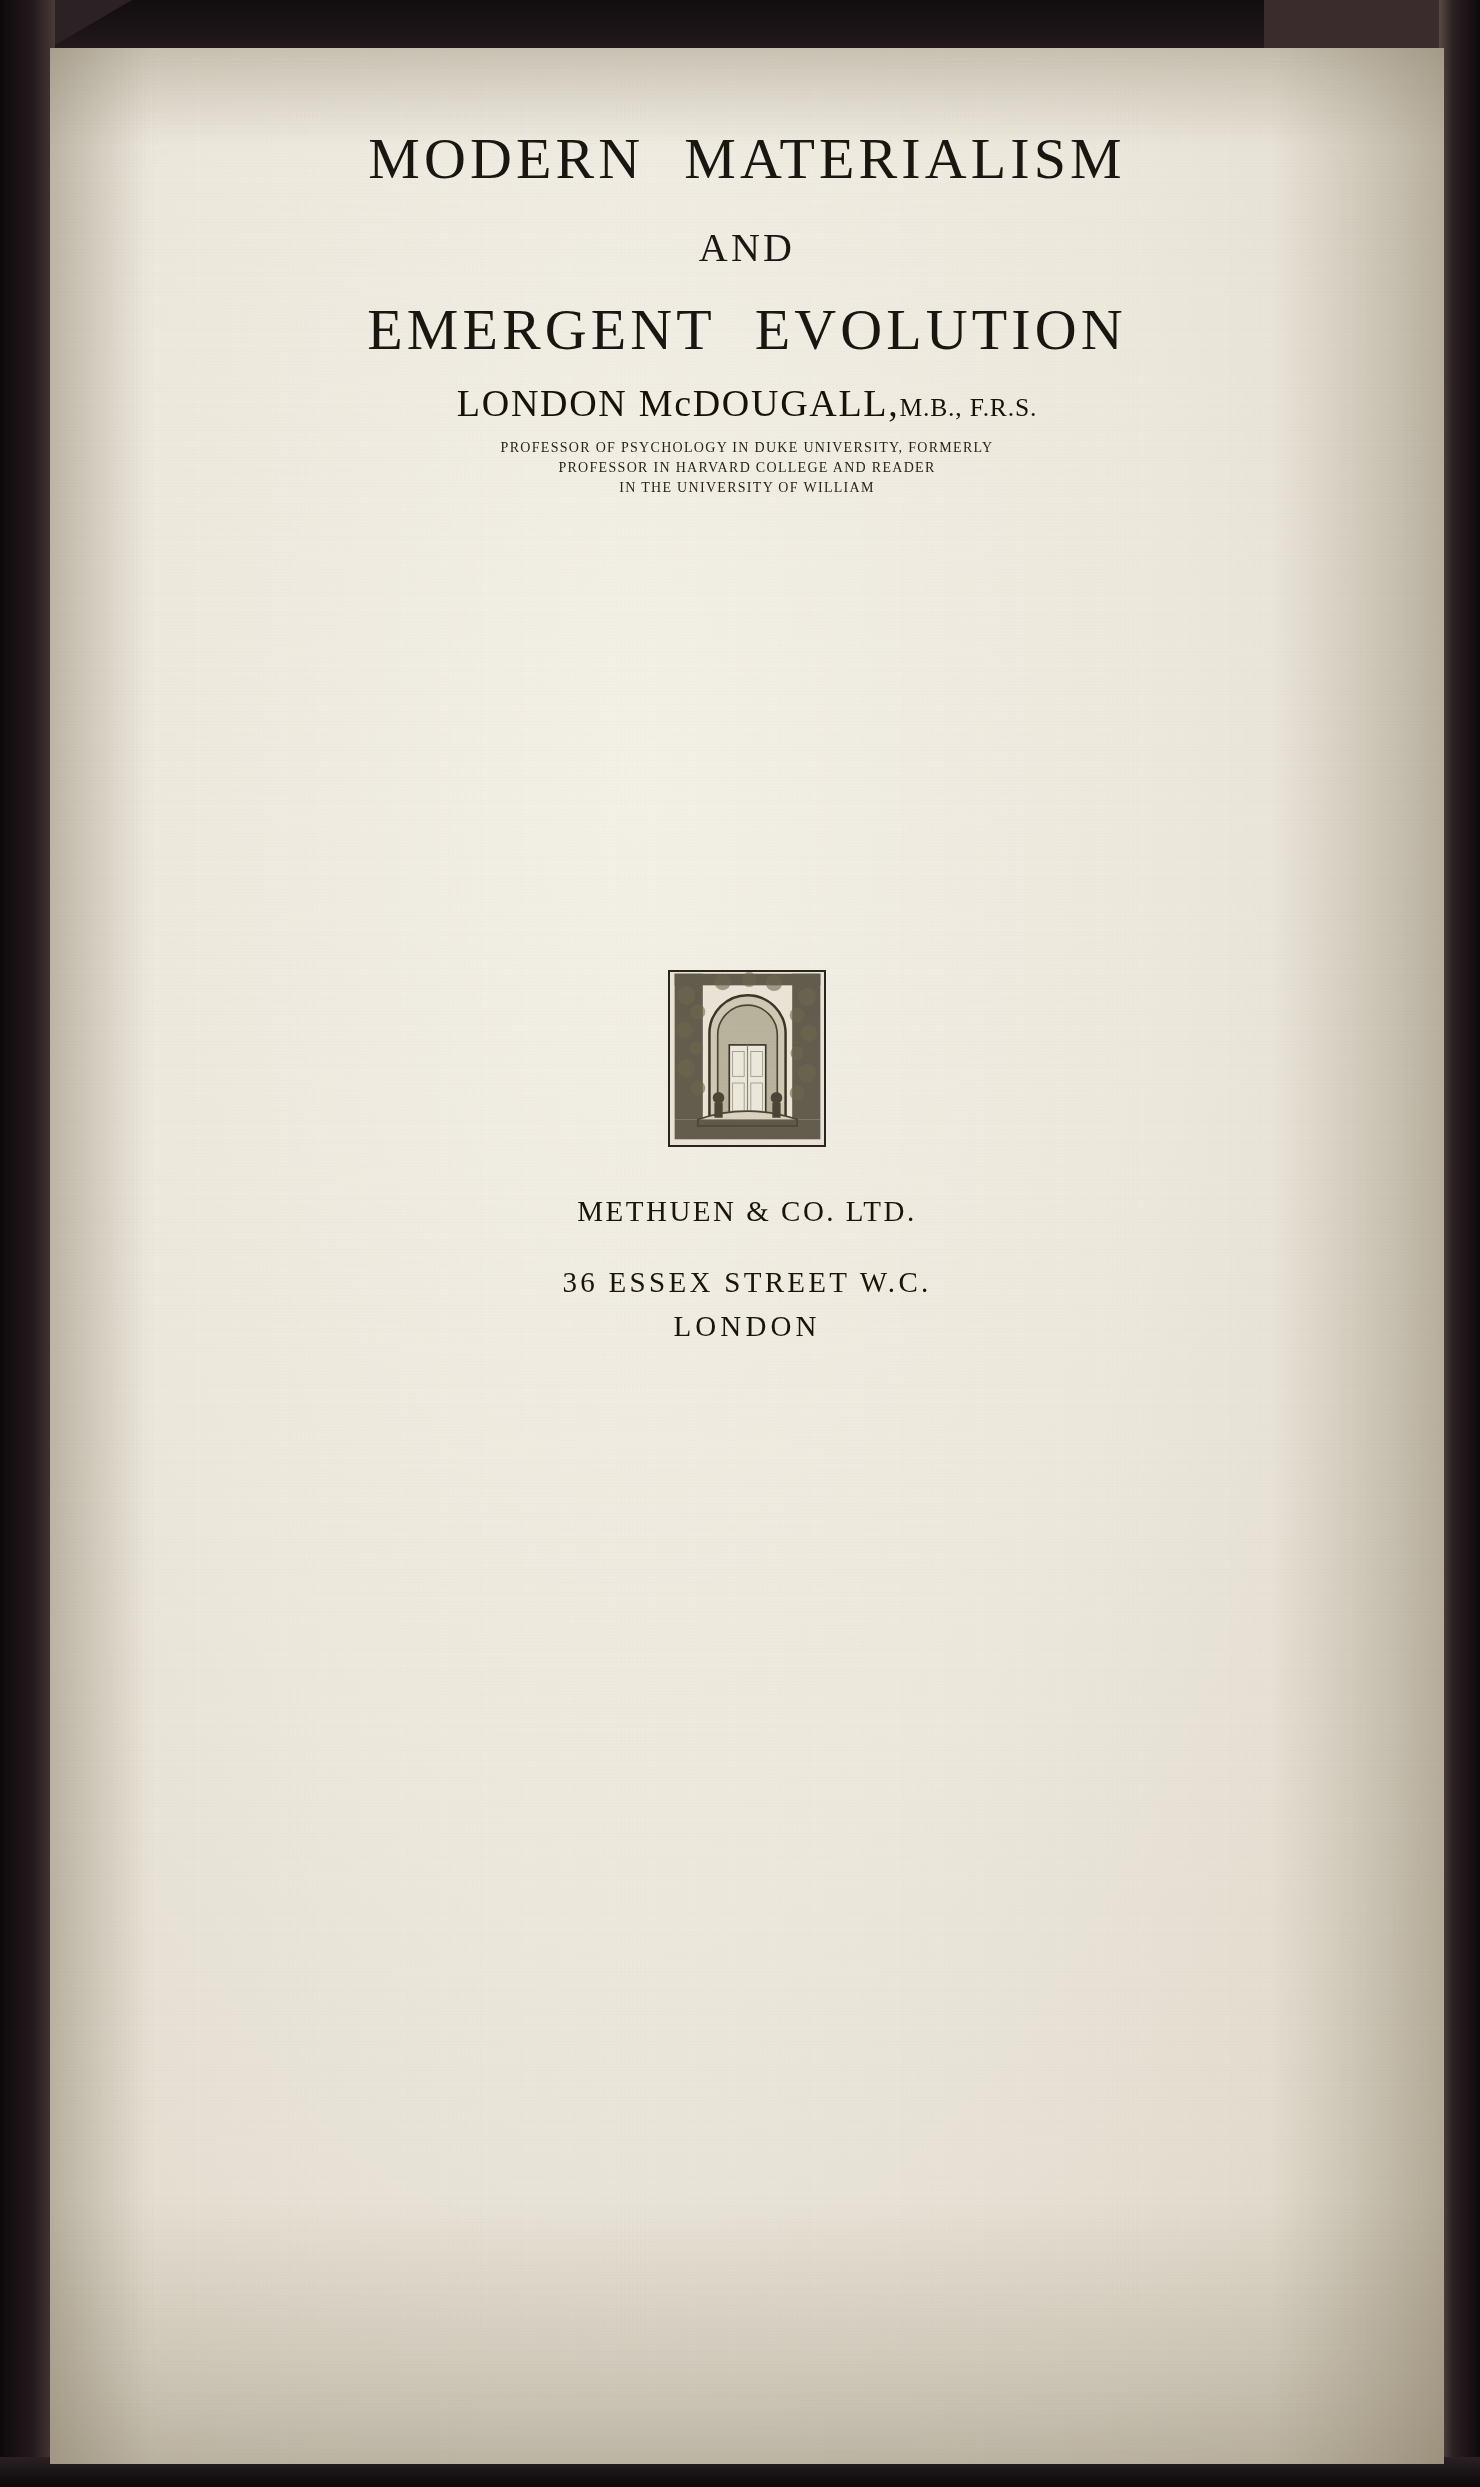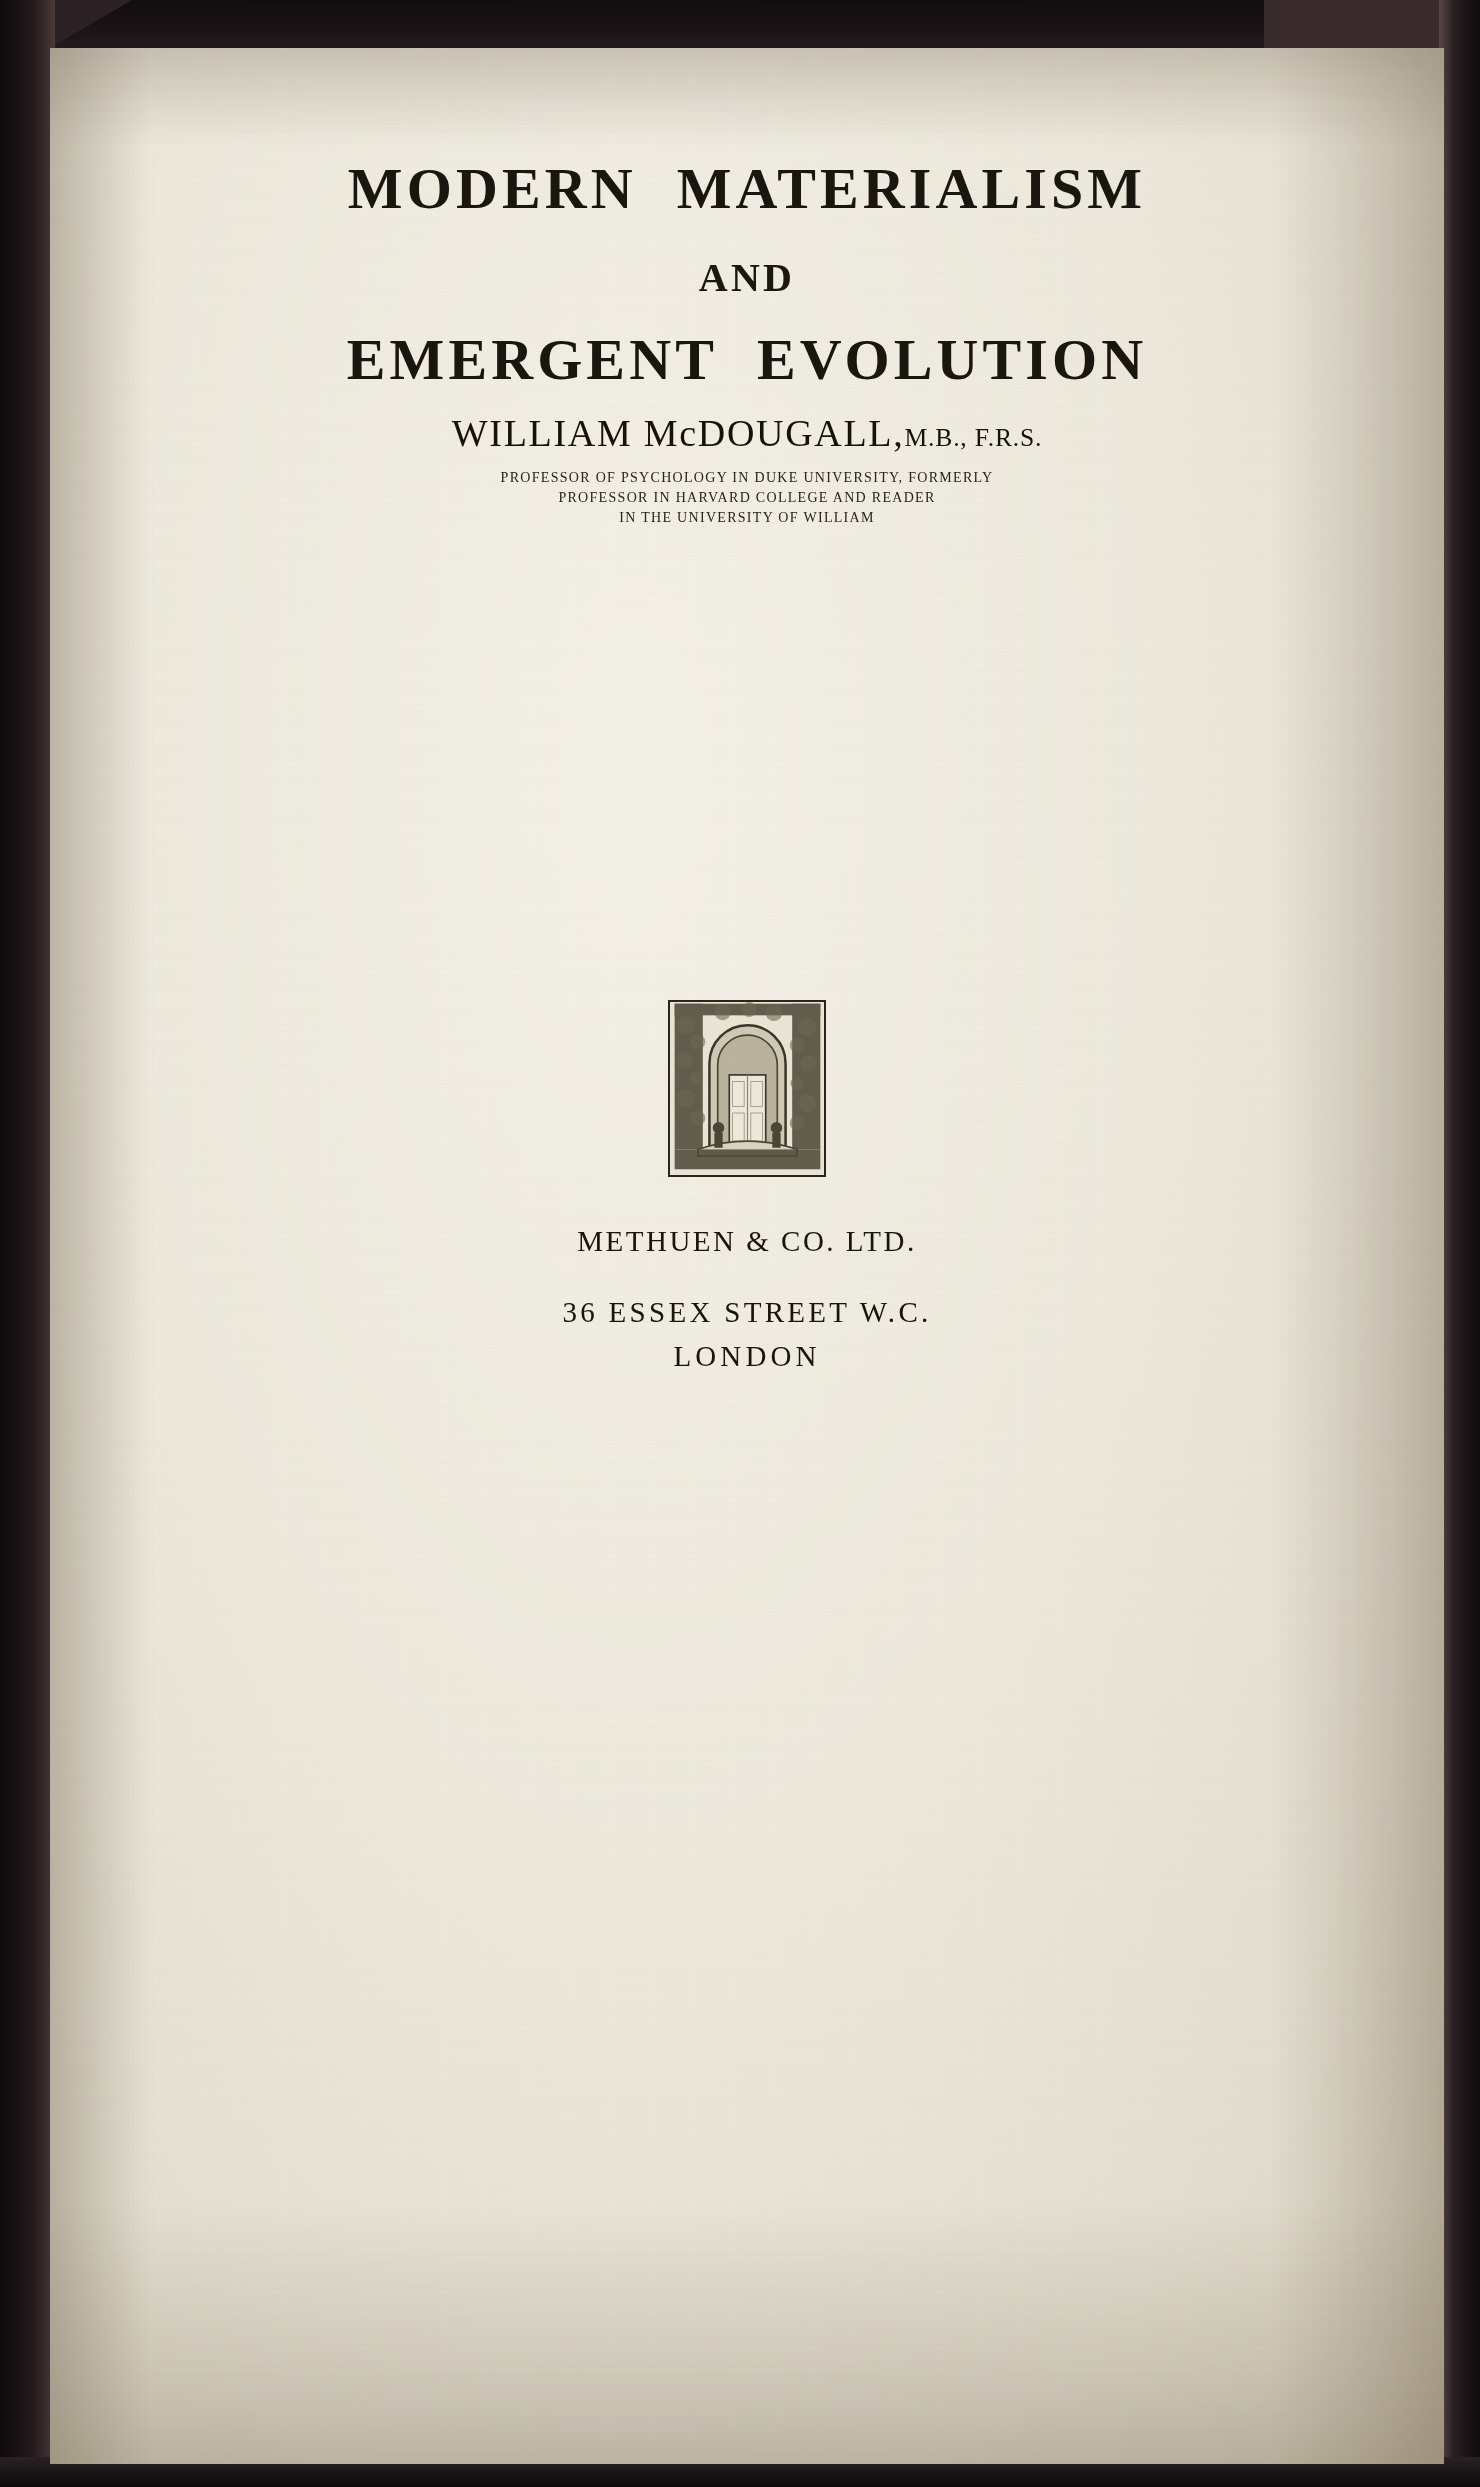--- a/index.html
+++ b/index.html
@@ -103,22 +103,21 @@
 
   .content {
     position: absolute;
     left: 0; top: 0;
     width: 100%;
     text-align: center;
     color: #16130f;
   }
 
   .title-block {
-    margin-top: 112px;
-    font-weight: bold;
+    margin-top: 82px;
   }
   .title-line {
     font-family: "Liberation Serif", serif;
     font-size: 58px;
     letter-spacing: 4.1px;
     line-height: 1.0;
     color: #19160f;
     white-space: nowrap;
   }
   .title-line-1 { margin-bottom: 36px; word-spacing: 21.5px; }
@@ -212,21 +211,21 @@
     <div class="content">
 
       <div class="title-block">
         <div class="title-line title-line-1">MODERN  MATERIALISM</div>
         <div class="title-and">AND</div>
         <div class="title-line title-line-2">EMERGENT  EVOLUTION</div>
       </div>
 
 
       <div class="author">
-        <span>WILLIAM  McDOUGALL,</span><span class="small">M.B., F.R.S.</span>
+        <span>LONDON  McDOUGALL,</span><span class="small">M.B., F.R.S.</span>
       </div>
 
       <div class="affiliation">
         <div>PROFESSOR OF PSYCHOLOGY IN DUKE UNIVERSITY, FORMERLY</div>
         <div>PROFESSOR IN HARVARD COLLEGE AND READER</div>
         <div>IN THE UNIVERSITY OF WILLIAM</div>
       </div>
 
       <div class="device">
         <div class="device-frame">

